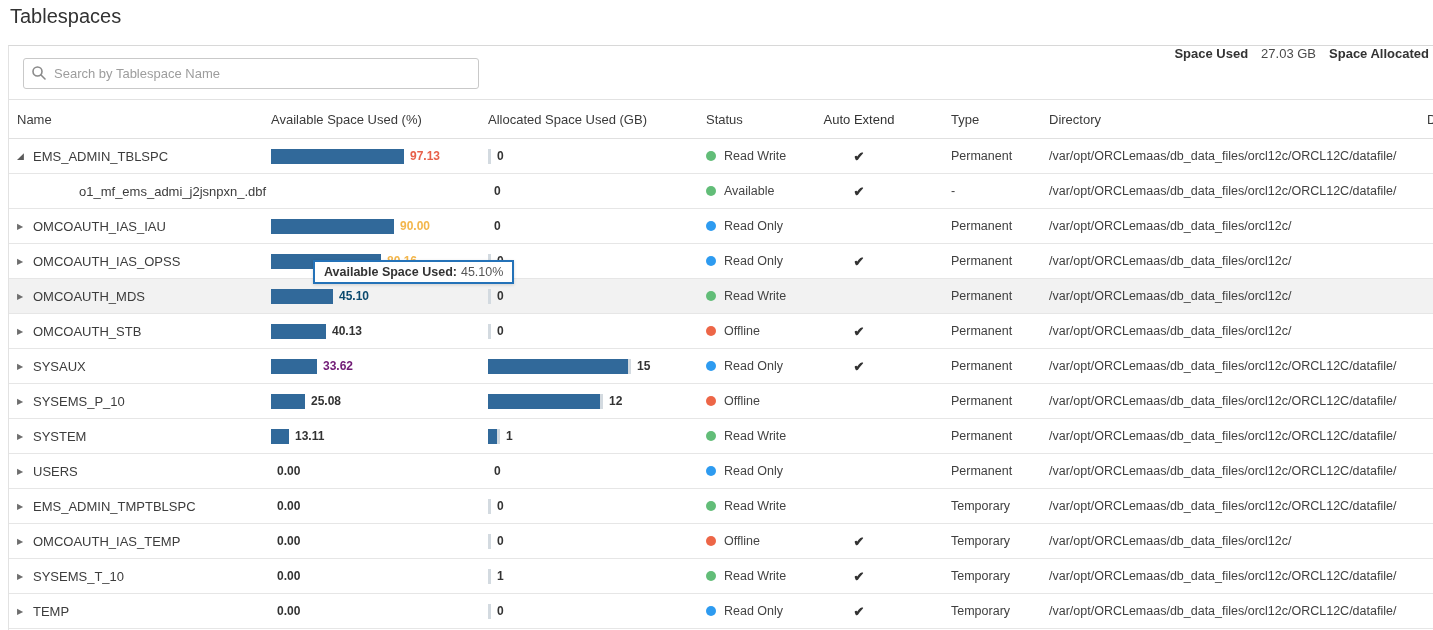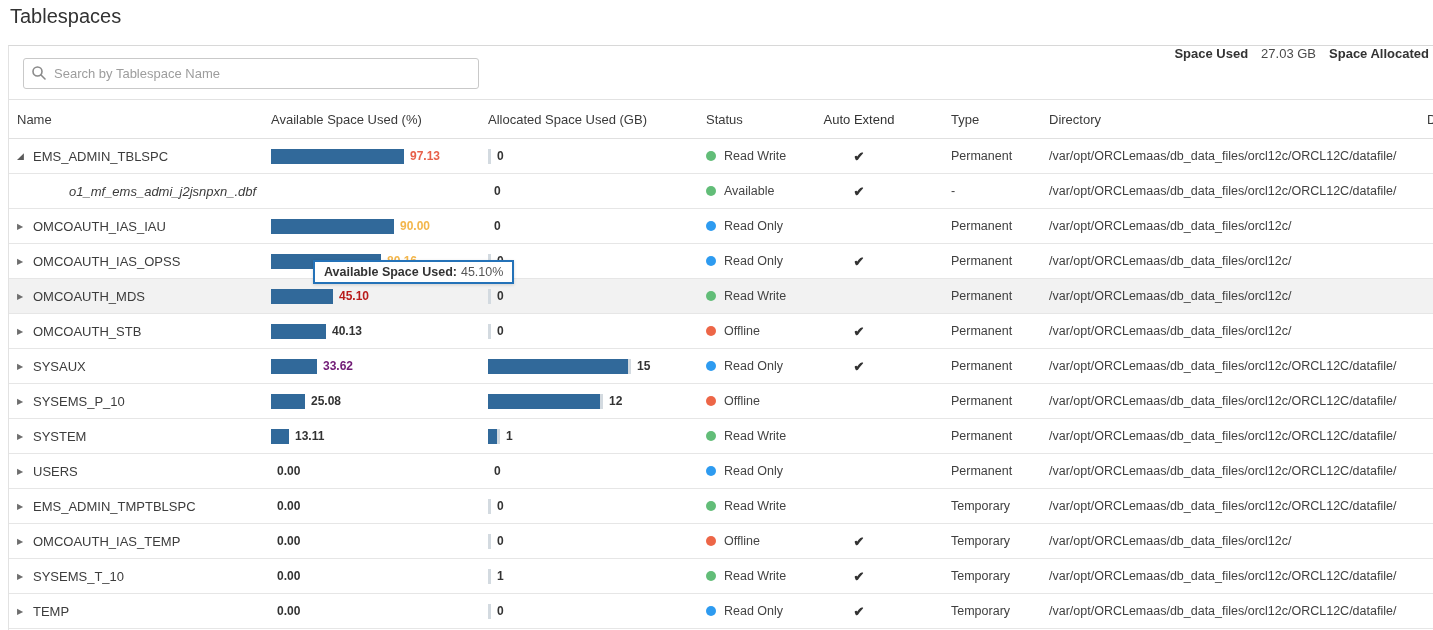--- a/index.html
+++ b/index.html
@@ -51,21 +51,21 @@
   .c-avail  { left:262px; width:212px; }
   .c-alloc  { left:479px; width:210px; }
   .c-status { left:697px; font-size:12.5px; color:#444; }
   .c-check  { left:800px; width:100px; justify-content:center; font-size:13px; font-weight:bold; color:#333; }
   .c-type   { left:942px; font-size:12.5px; color:#3f3f3f; }
   .c-dir    { left:1040px; font-size:12.5px; color:#3f3f3f; }
   .c-d      { left:1418px; }
   .arrow { display:inline-block; width:16px; text-align:left; color:#5a5a5a; }
   .arrow.exp { font-size:9px; }
   .arrow.col { font-size:8px; color:#6e6e6e; }
-  .trow.child .nm { margin-left:36px;font-style:italic; }
+  .trow.child .nm { margin-left:46px; }
   .bar { display:inline-block; height:15px; flex:none; }
   .sliver { display:inline-block; width:3px; height:15px; background:#d3dae0; flex:none; }
   .val { font-size:12px; font-weight:bold; margin-left:6px; }
   .dot { width:10px; height:10px; border-radius:50%; margin-right:8px; flex:none; }
   .tooltip {
     position:absolute; left:313px; top:260px; z-index:10;
     background:#fff; border:2px solid #2472b8; padding:3px 9px;
     font-size:12.5px; white-space:nowrap; box-shadow:0 1px 3px rgba(0,0,0,0.15);
   }
   .tooltip .tl { font-weight:bold; color:#333; }
@@ -192,21 +192,21 @@
     <div class="cell c-dir">/var/opt/ORCLemaas/db_data_files/orcl12c/</div>
   </div>
 
   <div class="trow hl">
     <div class="cell c-name">
       <span class="arrow col">▶</span>
       <span class="nm">OMCOAUTH_MDS</span>
     </div>
     <div class="cell c-avail">
       <span class="bar avail-bar" style="width: 62px; background: rgb(49, 105, 154);"></span>
-      <span class="val avail-val" style="color: #b91c1c;">45.10</span>
+      <span class="val avail-val" style="color: #0c4a6e;">45.10</span>
     </div>
     <div class="cell c-alloc">
 
       <span class="sliver"></span>
       <span class="val alloc-val" style="color: rgb(51, 51, 51);">0</span>
     </div>
     <div class="cell c-status">
       <span class="dot" style="background: rgb(98, 189, 120);"></span>
       <span>Read Write</span>
     </div>

